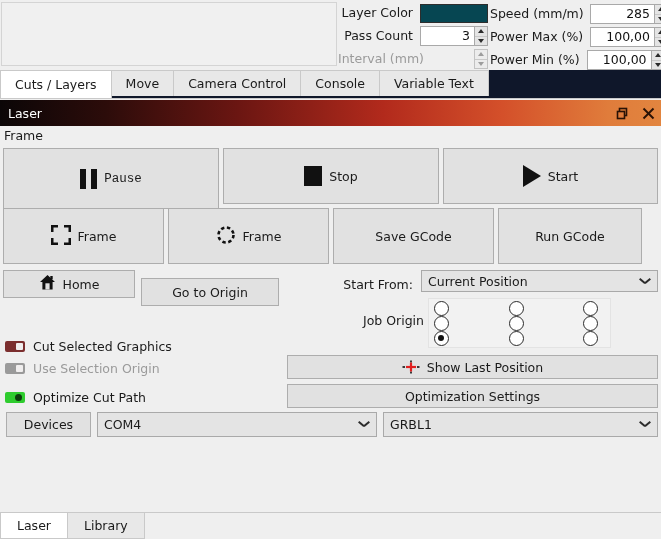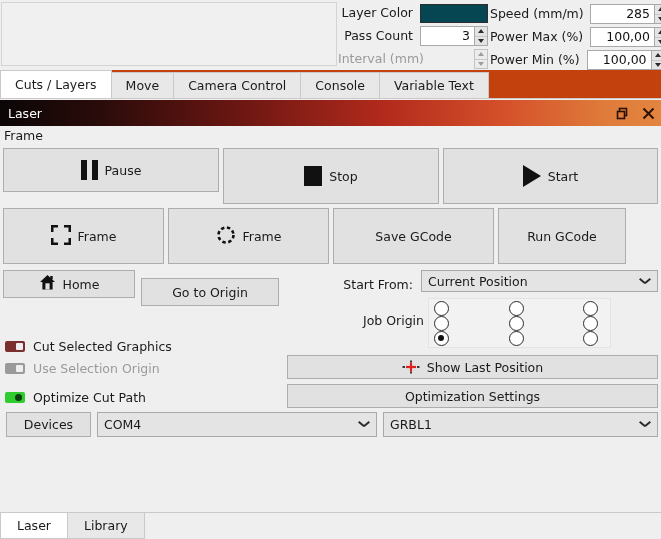--- a/index.html
+++ b/index.html
@@ -124,24 +124,24 @@
 
   .w-pass { width: 54px; }
   .w-speed { width: 64px; }
   .w-power { width: 64px; }
 
   
   .tabbar {
     position: absolute;
     left: 0; top: 70px;
     width: 661px; height: 28px;
-    background: #c2410c;
+    background: #0f172a;
     border-bottom: 1px solid #c9c9c9;
     display: flex;
-    align-items: flex-end;
+    align-items: flex-start;
   }
   .tab {
     height: 26px;
     line-height: 26px;
     padding: 0 14px;
     font-size: 12.5px;
     color: #1a1a1a;
     background: #e8e8e8;
     border: 1px solid #c9c9c9;
     border-bottom: none;
@@ -205,29 +205,29 @@
     align-items: center;
     justify-content: center;
     font-size: 12.5px;
     color: #1a1a1a;
     position: absolute;
     gap: 7px;
     white-space: nowrap;
   }
 
   
-  .b-pause { left: 3px;   top: 148px; width: 216px; height: 44px; }
+  .b-pause { left: 3px;   top: 148px; width: 216px; height: 61px; font-family: Liberation Mono, monospace; }
   .b-stop  { left: 223px; top: 148px; width: 216px; height: 56px; }
   .b-start { left: 443px; top: 148px; width: 215px; height: 56px; }
 
   
   .b-frame1  { left: 3px;   top: 208px; width: 161px; height: 56px; }
   .b-frame2  { left: 168px; top: 208px; width: 161px; height: 56px; }
   .b-savegc  { left: 333px; top: 208px; width: 161px; height: 56px; }
-  .b-rungc   { left: 498px; top: 208px; width: 128px; height: 56px; }
+  .b-rungc   { left: 498px; top: 208px; width: 144px; height: 56px; }
 
   
   .b-home   { left: 3px;   top: 270px; width: 132px; height: 28px; }
   .b-origin { left: 141px; top: 278px; width: 138px; height: 28px; }
 
   .b-showlast { left: 287px; top: 355px; width: 371px; height: 24px; }
   .b-optset   { left: 287px; top: 384px; width: 371px; height: 24px; }
   .b-devices  { left: 6px;   top: 412px; width: 85px;  height: 25px; }
 
   

